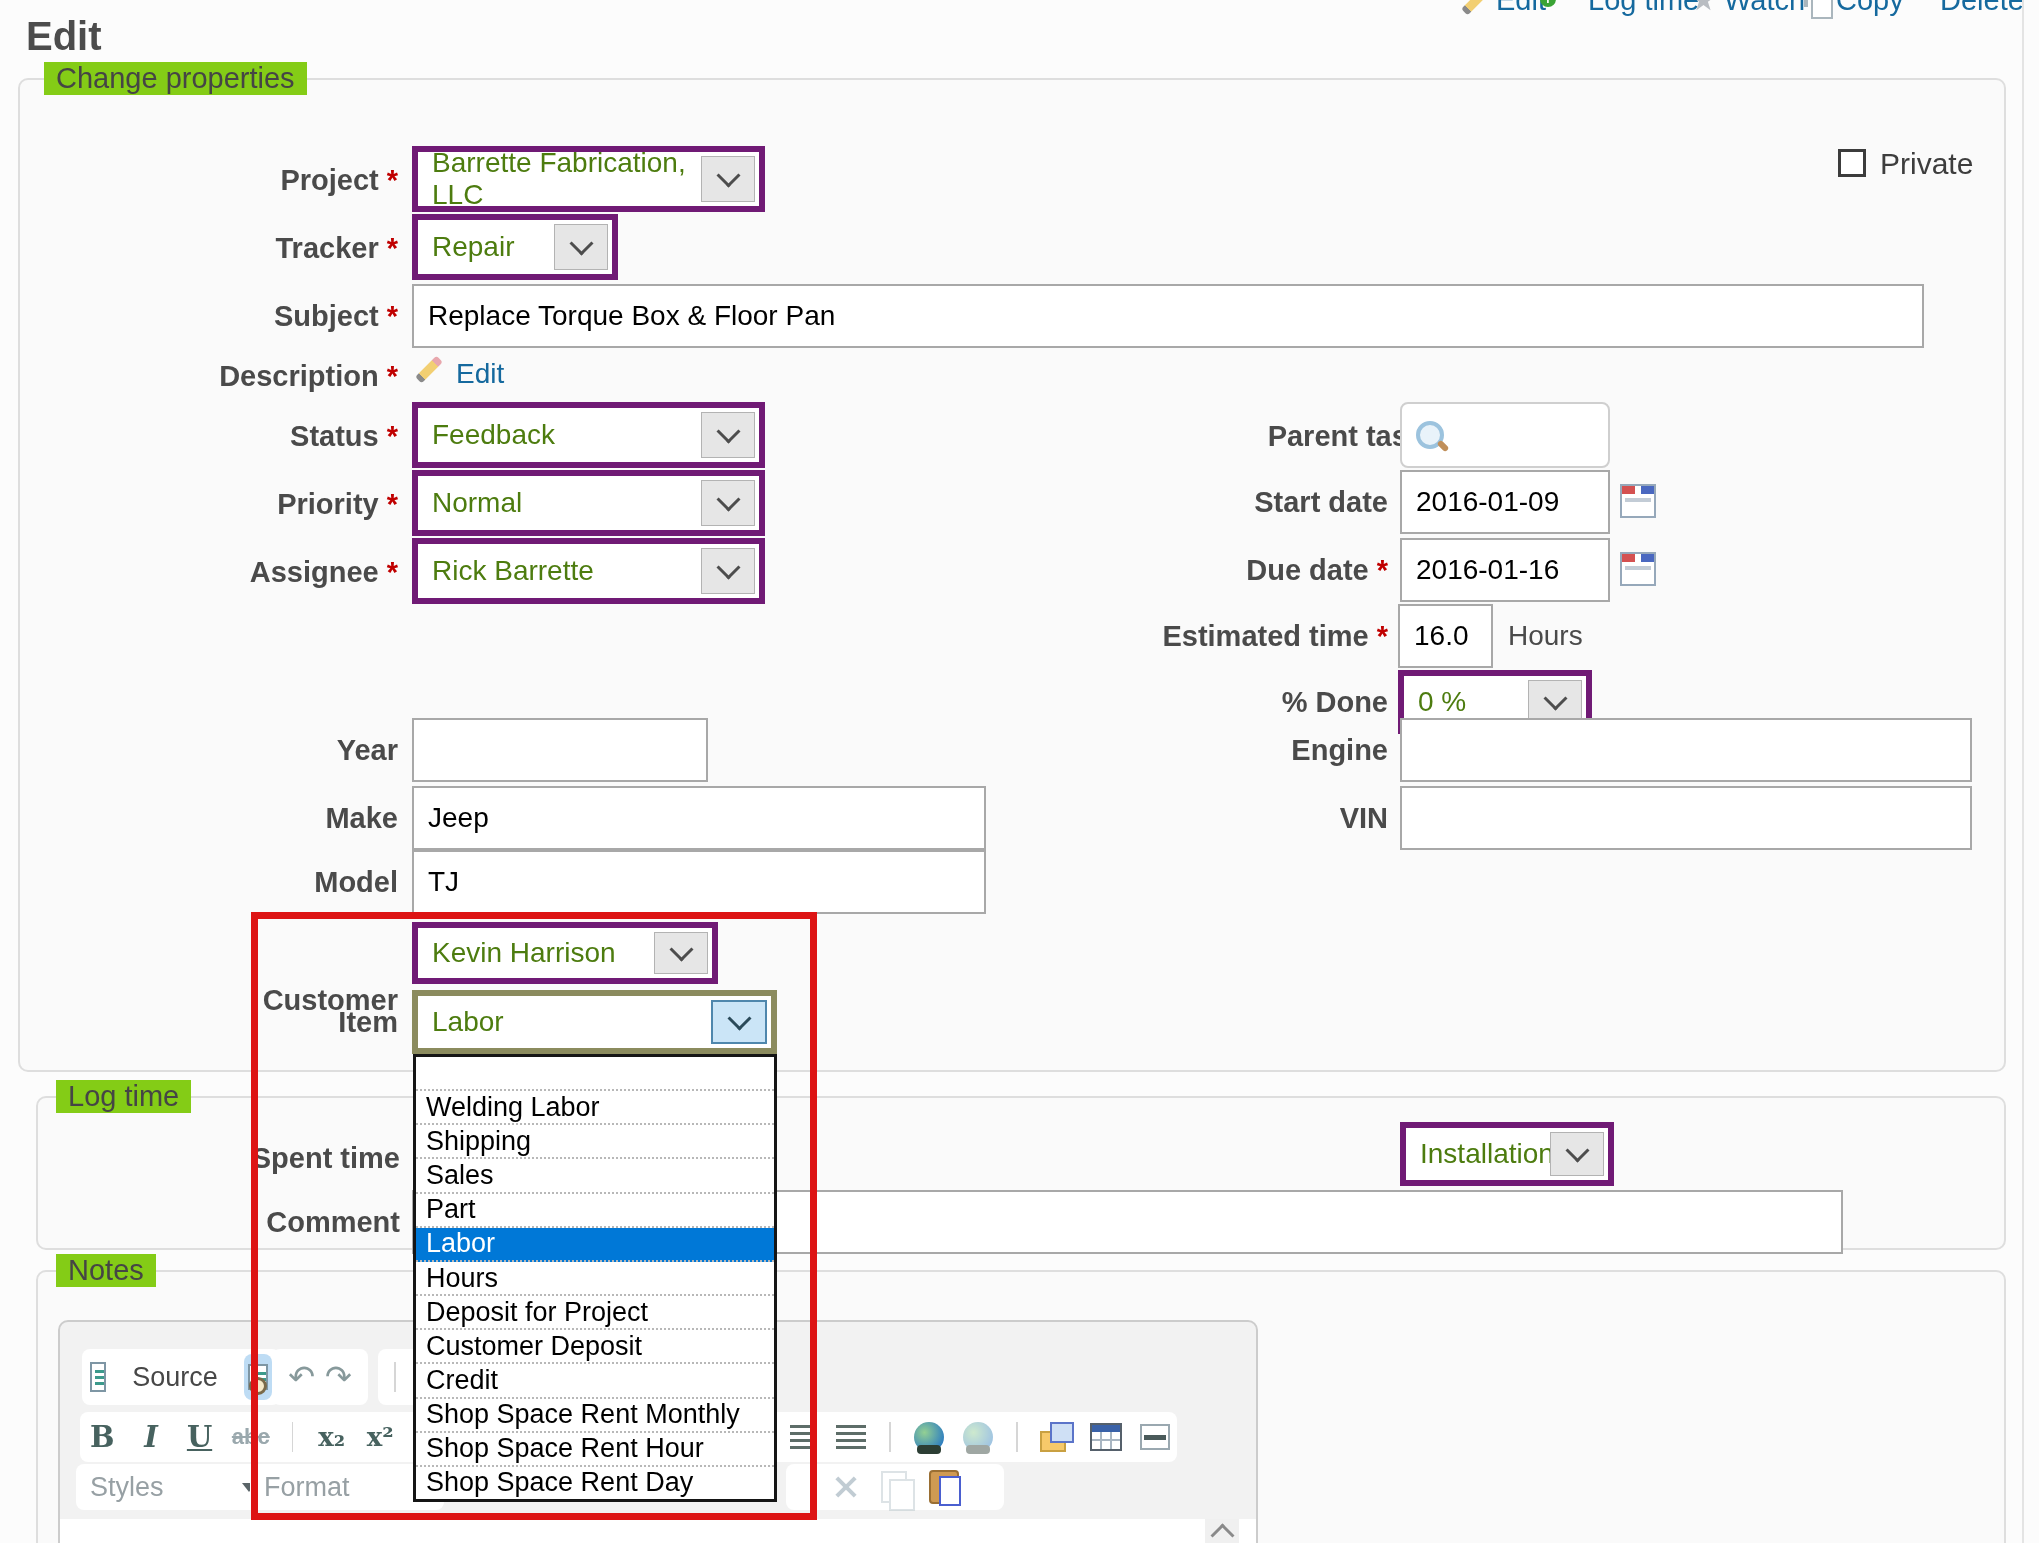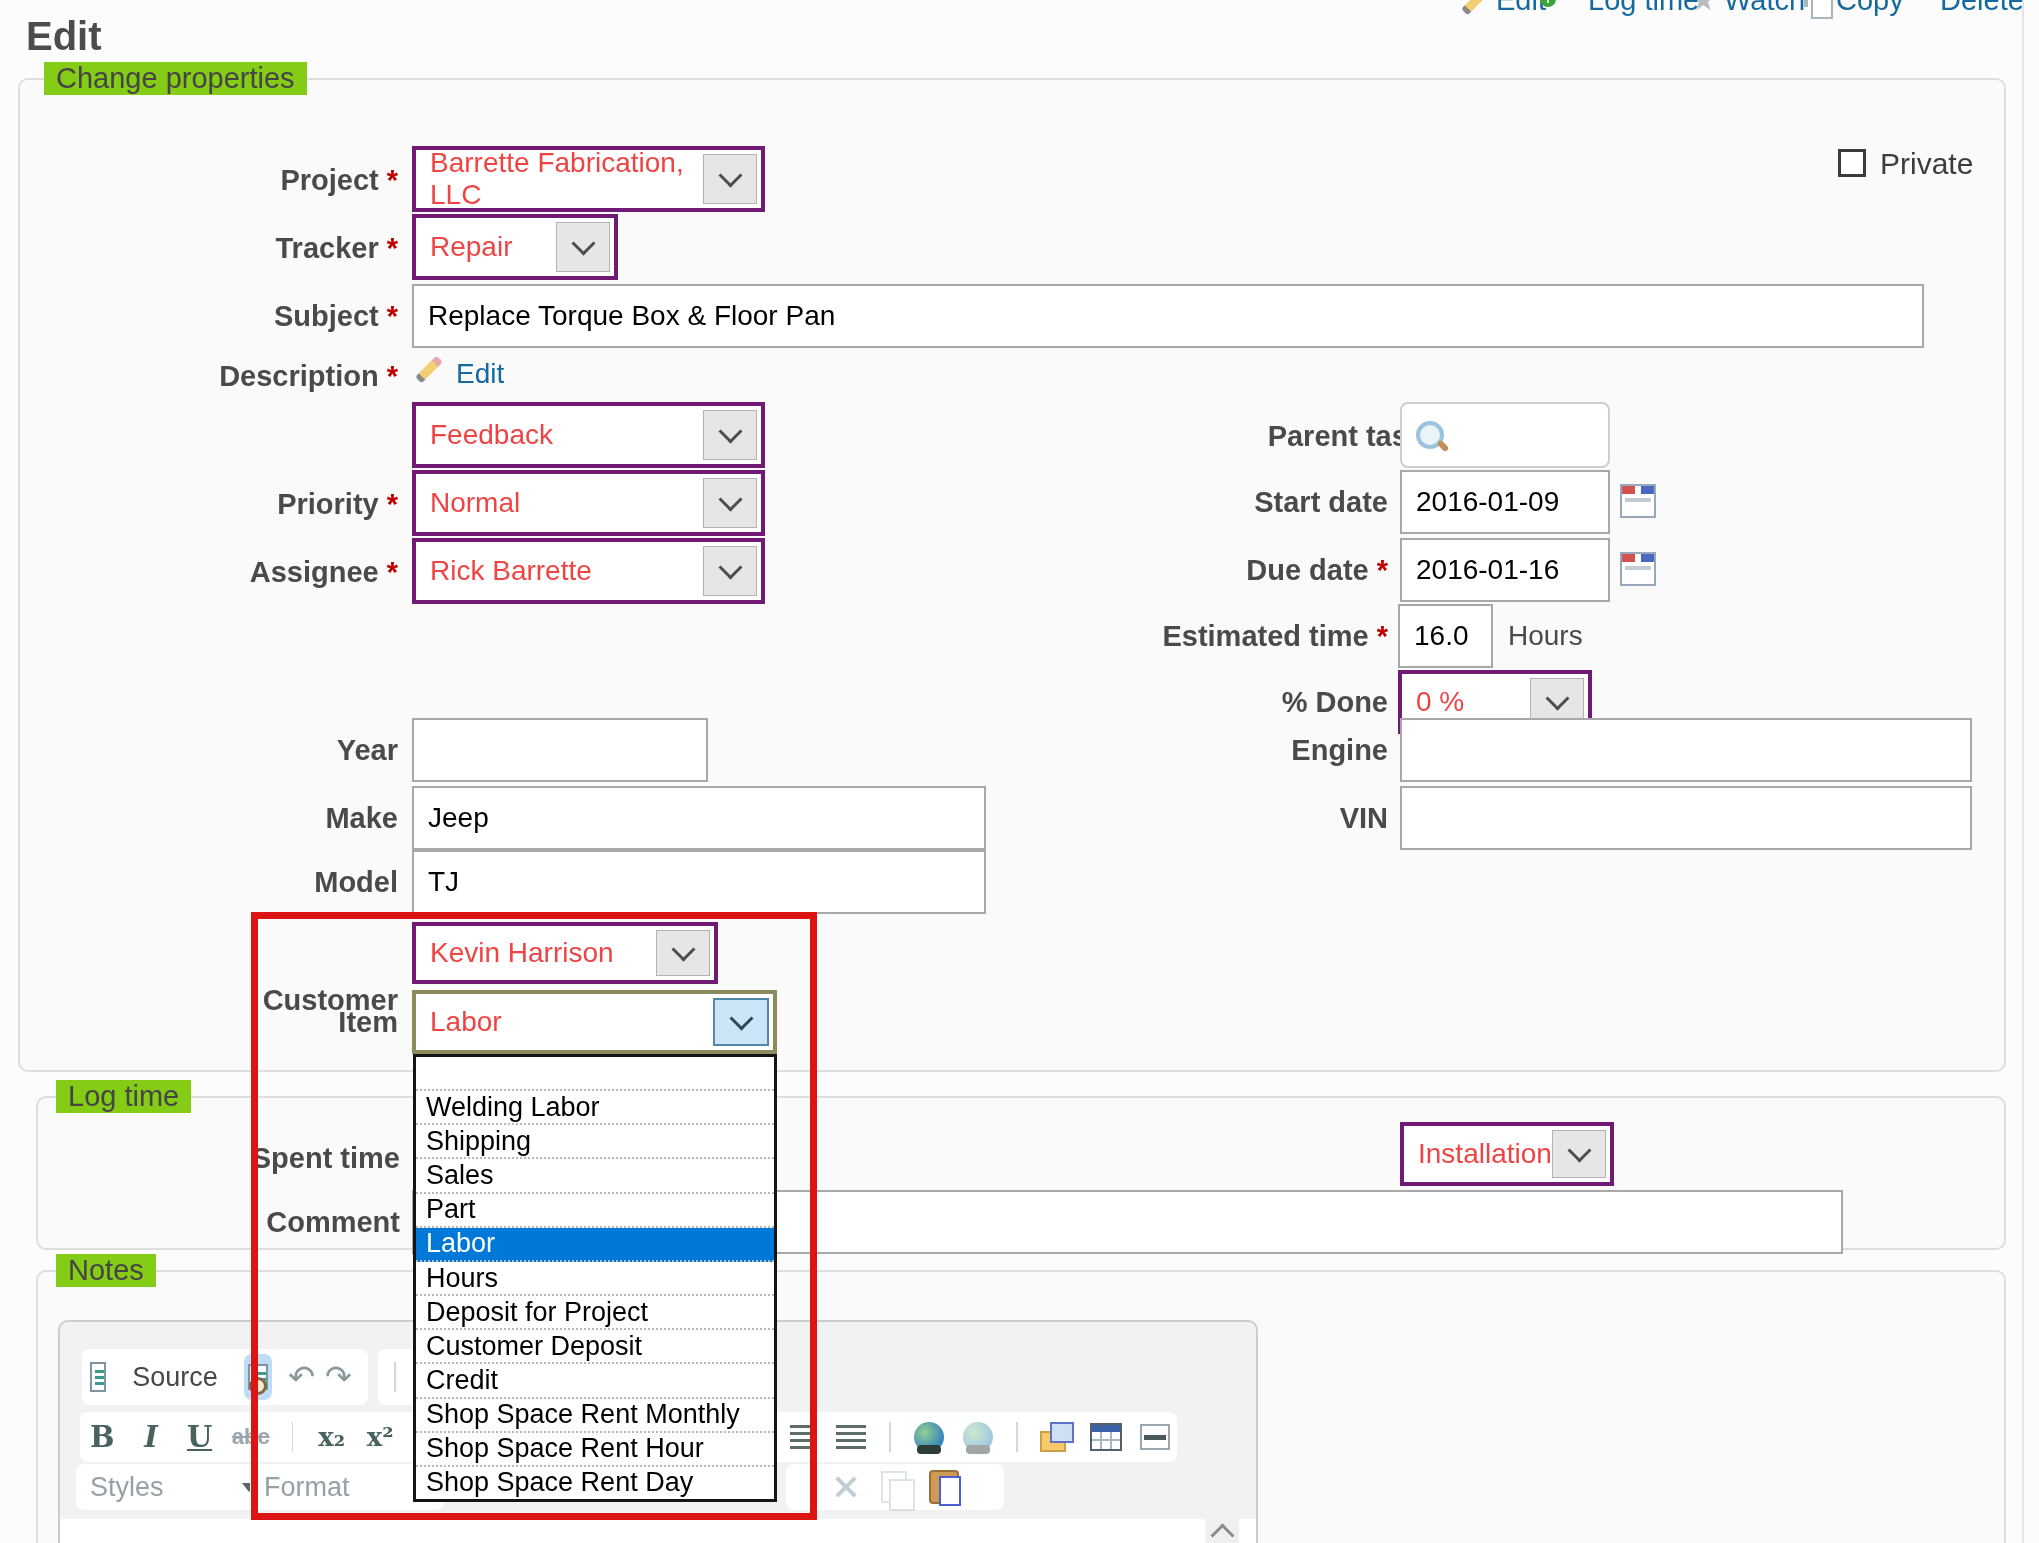--- a/index.html
+++ b/index.html
@@ -10,22 +10,22 @@
   
   .h2{font-size:40px;font-weight:bold;color:#4c4c4c;}
   .fieldset{position:absolute;box-sizing:border-box;border:2px solid #dedede;border-radius:10px;background:#fafafa;}
   .legend{position:absolute;box-sizing:border-box;background:#84cc16;padding:0 12px;font-size:29px;color:#454545;}
   
   .lbl{position:absolute;box-sizing:border-box;font-size:29px;font-weight:bold;color:#4a4a4a;text-align:right;}
   .req{color:#c00000;margin-left:8px;}
   
   .inp{position:absolute;box-sizing:border-box;background:#fff;border:2px solid #a8a8a8;
        font-size:28px;color:#000;display:flex;align-items:center;padding:0 14px;}
-  .sel{position:absolute;box-sizing:border-box;background:#fff;border:4px solid #701a75;
-       font-size:28px;color:#ef4444;display:flex;align-items:center;padding:0 60px 0 14px;}
+  .sel{position:absolute;box-sizing:border-box;background:#fff;border:6px solid #701a75;
+       font-size:28px;color:#4d7c0f;display:flex;align-items:center;padding:0 60px 0 14px;}
   .selbtn{position:absolute;right:4px;top:4px;bottom:4px;width:52px;background:#e6e6e6;
           border:1px solid #b3b3b3;display:flex;align-items:center;justify-content:center;}
   .chv{width:14px;height:14px;border-right:3px solid #4d4d4d;border-bottom:3px solid #4d4d4d;
        transform:rotate(45deg);margin-top:-7px;}
   .sel.focus{border-color:#8b8b5e;}
   .sel.focus .selbtn{background:#cbe5f7;border:2px solid #4f87ad;}
   .link{color:#15699e;text-decoration:none;font-size:28px;cursor:pointer;}
   
   #ddl{position:absolute;left:413px;top:1054px;width:364px;height:448px;background:#fff;
        border:3px solid #151515;z-index:40;display:flex;flex-direction:column;box-sizing:border-box;}
@@ -150,20 +150,21 @@
   <div class="inp" style="left:412px;top:284px;width:1512px;height:64px;">
     <span>Replace Torque Box &amp; Floor Pan</span>
   </div>
 
   
   <div class="lbl" style="left:0;top:360px;width:398px;"><span>Description</span><span class="req">*</span></div>
   <span class="abs pencil" style="left:412px;top:352px;"></span>
   <span class="abs link" style="left:456px;top:358px;">Edit</span>
 
   
+  <div class="lbl" style="left:0;top:420px;width:398px;"><span>Status</span><span class="req">*</span></div>
   <div class="sel" style="left:412px;top:402px;width:353px;height:66px;">
     <span>Feedback</span>
     <span class="selbtn">
         <span class="chv"></span>
       </span>
   </div>
 
   
   <div class="lbl" style="left:0;top:488px;width:398px;"><span>Priority</span><span class="req">*</span></div>
   <div class="sel" style="left:412px;top:470px;width:353px;height:66px;">

